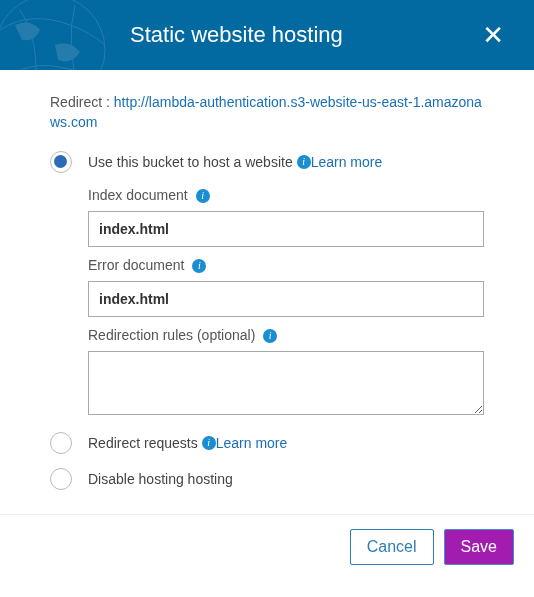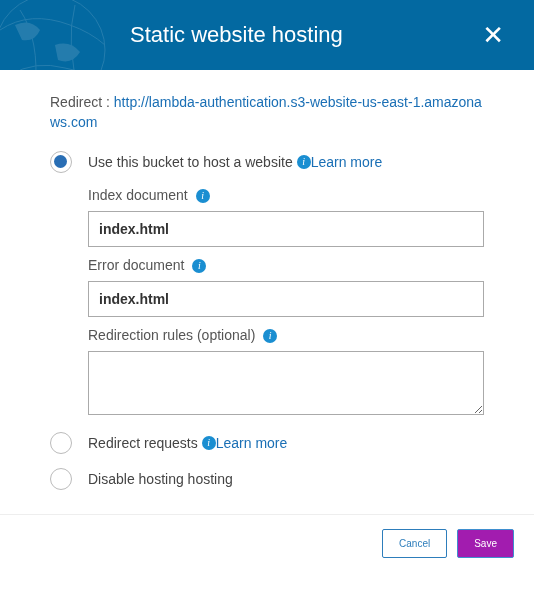--- a/index.html
+++ b/index.html
@@ -133,21 +133,21 @@
   }
   .footer {
     border-top: 1px solid #eee;
     padding: 14px 20px;
     display: flex;
     justify-content: flex-end;
     gap: 10px;
   }
   .btn {
     padding: 8px 16px;
-    font-size: 10px;
+    font-size: 16px;
     cursor: pointer;
     border-radius: 2px;
   }
   .btn-cancel {
     background: #fff;
     border: 1px solid #2d7dbb;
     color: #2d7dbb;
   }
   .btn-save {
     background: #a21caf;

